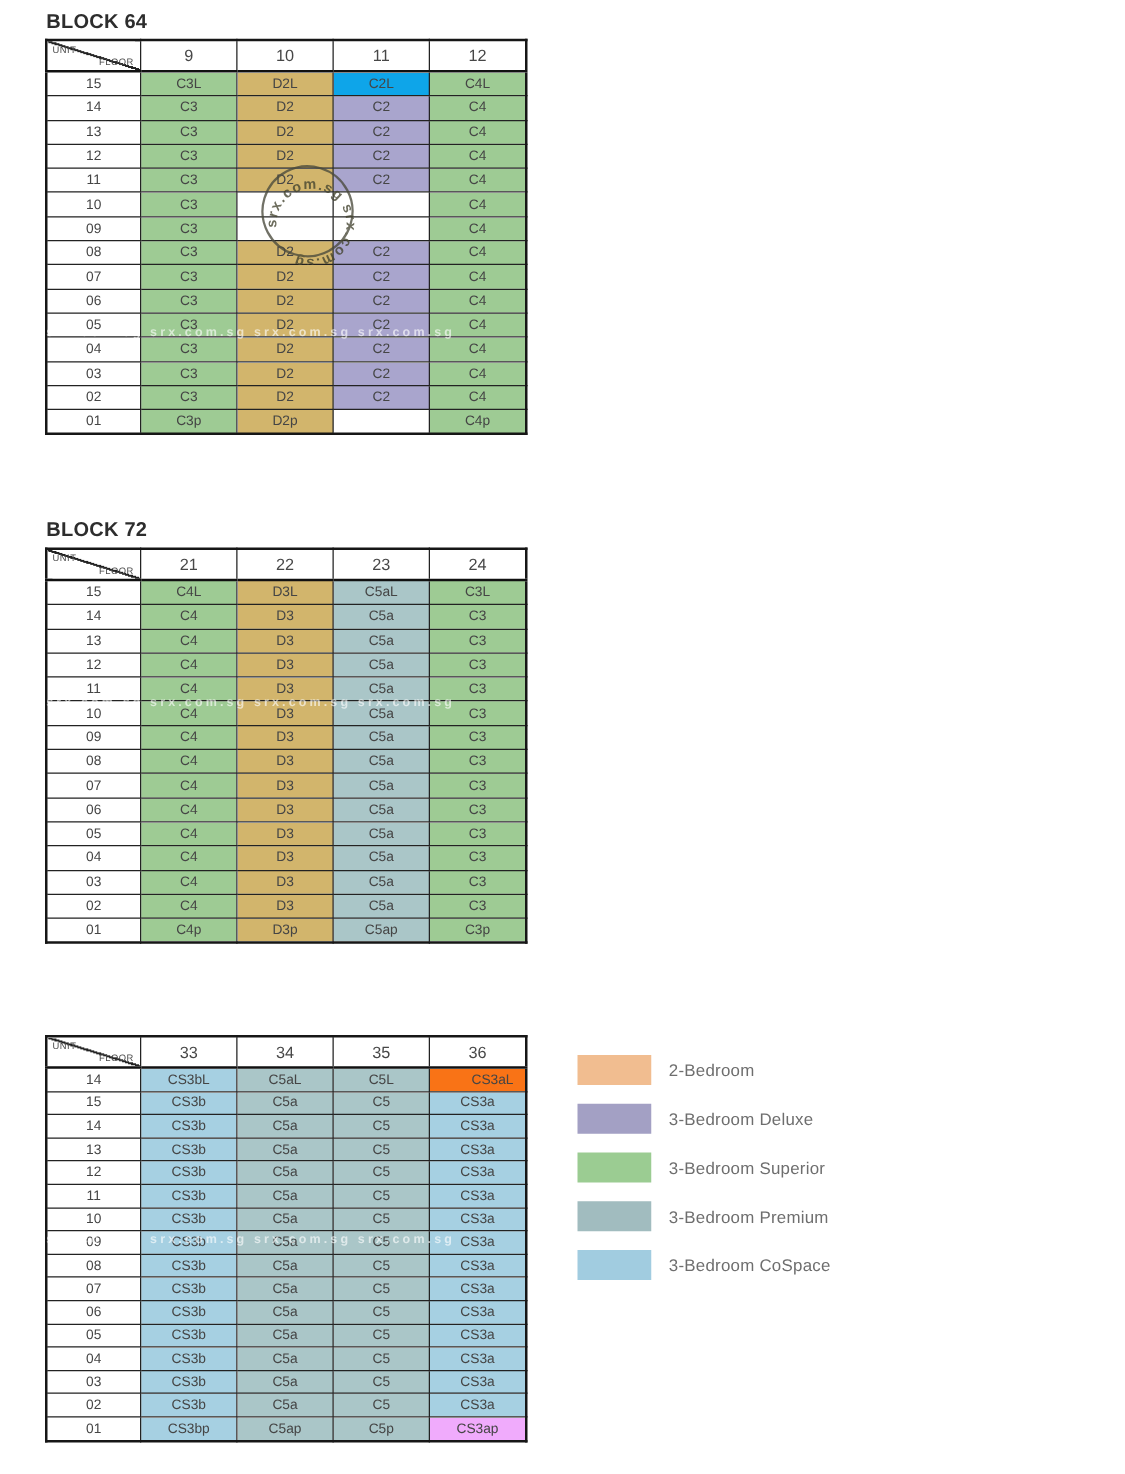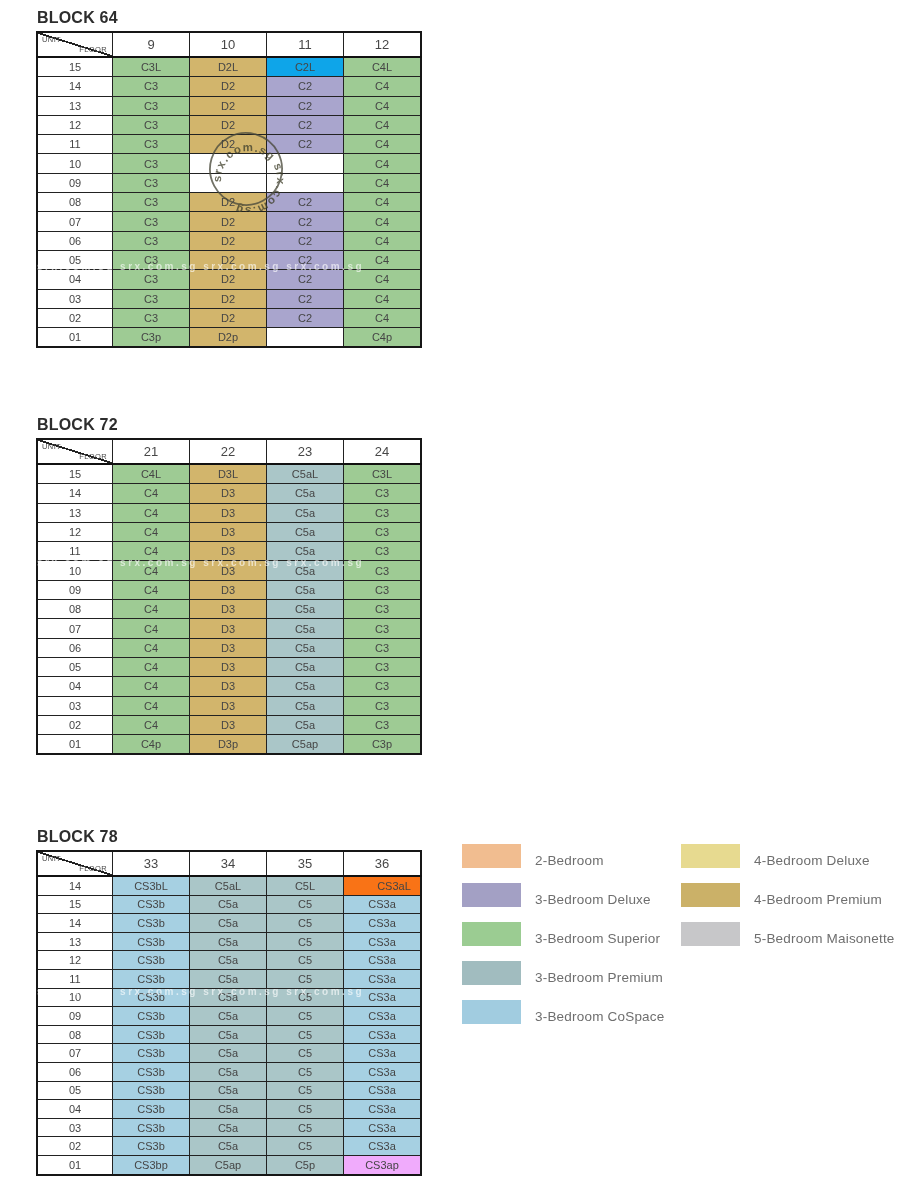--- a/index.html
+++ b/index.html
@@ -45,21 +45,21 @@
   }
   .wm-band.b1{top:258px;}
   .wm-band.b2{top:554px;}
   .wm-band.b3{top:983px;}
 
   
   .legend{position:absolute;left:462px;top:844px;width:438px;}
   .legend-title{margin:0 0 16px 3px;font-size:19px;font-weight:700;color:#2f2f2f;}
   .legend-cols{display:flex;align-items:flex-start;}
   .legend-col{display:flex;flex-direction:column;width:226px;}
-  .legend-item{display:flex;align-items:flex-end;height:24px;margin-bottom:15px;}
+  .legend-item{display:flex;align-items:center;height:24px;margin-bottom:15px;}
   .legend-swatch{width:59px;height:24px;flex:none;margin-right:14px;}
   .legend-label{font-size:13.5px;color:#6e6e6e;letter-spacing:.2px;}
 </style>
 </head>
 <body>
 
 <div class="canvas">
 
   <section class="block" style="top:9px">
     <h2 class="block-title">BLOCK 64</h2>
@@ -305,21 +305,20 @@
             <td style="background: rgb(158, 203, 148);">C4p</td>
             <td style="background: rgb(210, 181, 108);">D3p</td>
             <td style="background: rgb(170, 198, 200);">C5ap</td>
             <td style="background: rgb(158, 203, 148);">C3p</td>
           </tr>
         </tbody>
     </table>
   </section>
 
   <section class="block" style="top:828px">
-    <h2 class="block-title">BLOCK 78</h2>
     <table class="stack-table block-78">
       <thead>
           <tr>
             <th class="corner">
               <span class="corner-unit">UNIT</span>
               <span class="corner-floor">FLOOR</span>
             </th>
             <th class="colhead">33</th>
             <th class="colhead">34</th>
             <th class="colhead">35</th>
@@ -476,30 +475,16 @@
           </div>
           <div class="legend-item">
             <div class="legend-swatch" style="background: rgb(161, 188, 191);"></div>
             <span class="legend-label">3-Bedroom Premium</span>
           </div>
           <div class="legend-item">
             <div class="legend-swatch" style="background: rgb(161, 204, 224);"></div>
             <span class="legend-label">3-Bedroom CoSpace</span>
           </div>
         </div>
-      <div class="legend-col">
-          <div class="legend-item">
-            <div class="legend-swatch" style="background: rgb(231, 218, 144);"></div>
-            <span class="legend-label">4-Bedroom Deluxe</span>
-          </div>
-          <div class="legend-item">
-            <div class="legend-swatch" style="background: rgb(203, 177, 104);"></div>
-            <span class="legend-label">4-Bedroom Premium</span>
-          </div>
-          <div class="legend-item">
-            <div class="legend-swatch" style="background: rgb(199, 199, 201);"></div>
-            <span class="legend-label">5-Bedroom Maisonette</span>
-          </div>
-        </div>
     </div>
   </section>
 
 </div>
 
 </body></html>

